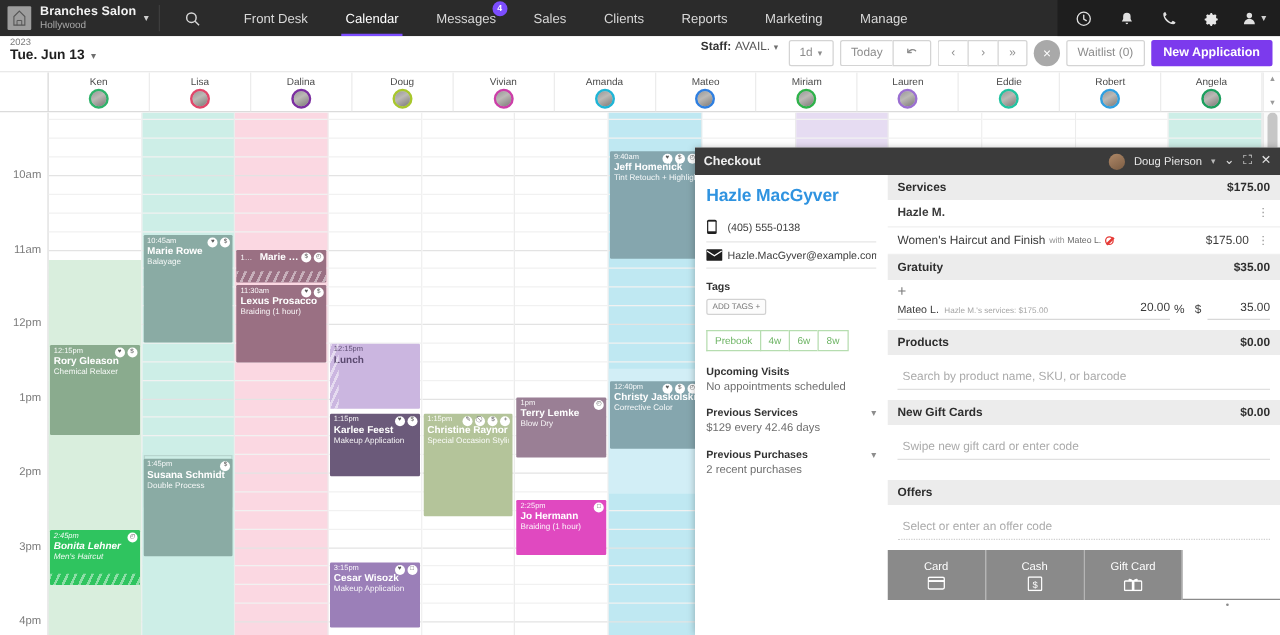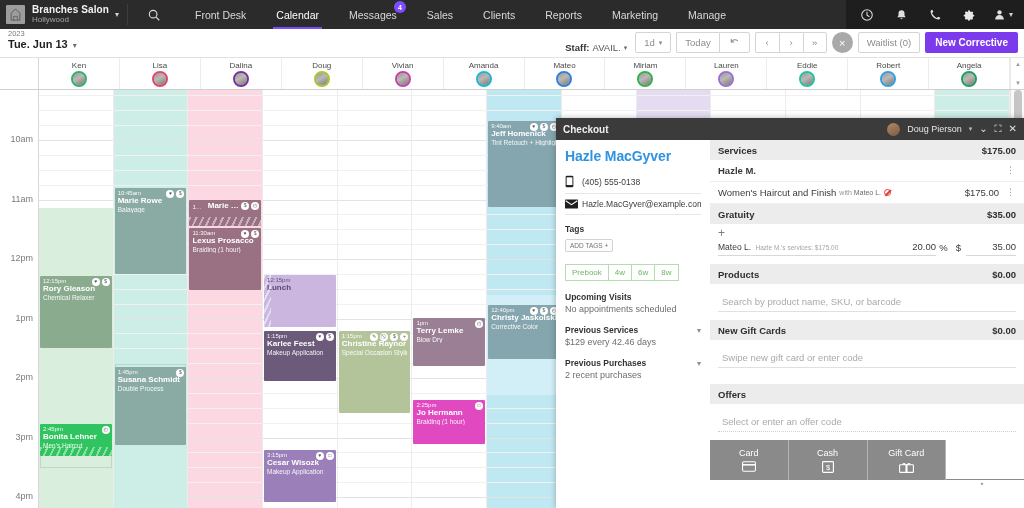--- a/index.html
+++ b/index.html
@@ -54,21 +54,21 @@
   
   .datebar {
     position: absolute; top: 29px; left: 0; width: 1024px; height: 29px;
     background: #fff; border-bottom: 1px solid #e2e2e2;
   }
   .date-left { position: absolute; left: 8px; top: 1px; line-height: 1.05; }
   .date-year { font-size: 7.5px; color: #7a7a7a; }
   .date-main { font-size: 11px; color: #1f1f1f; font-weight: bold; margin-top: 1px; }
   .date-caret { color: #6f6f6f; font-size: 8px; margin-left: 5px; font-weight: normal; }
 
-  .date-right { position: absolute; right: 6px; top: 3px; display: flex; align-items: flex-end; gap: 5px; }
+  .date-right { position: absolute; right: 6px; top: 3px; display: flex; align-items: flex-start; gap: 5px; }
   .staff-lbl { font-size: 9.5px; color: #333; font-weight: bold; }
   .staff-val { font-size: 9.5px; color: #555; margin-left: 3px; }
   .btn {
     height: 21px; border: 1px solid #d4d4d4; background: #fff; border-radius: 2px;
     display: flex; align-items: center; justify-content: center; padding: 0 8px;
     font-size: 9.5px; color: #8c8c8c; cursor: pointer; white-space: nowrap;
   }
   .btn-group { display: flex; }
   .btn-group .btn { border-radius: 0; border-right-width: 0; }
   .btn-group .btn:first-child { border-radius: 2px 0 0 2px; }
@@ -359,21 +359,21 @@
             </svg>
         </div>
       </div>
       <div class="btn-group">
         <div class="btn" style="width:24px">‹</div>
         <div class="btn" style="width:24px">›</div>
         <div class="btn" style="width:24px">»</div>
       </div>
       <div class="btn-x">×</div>
       <div class="btn">Waitlist (0)</div>
-      <div class="btn-primary">New Corrective</div>
+      <div class="btn-primary">New Application</div>
     </div>
   </div>
 
   <div class="staffhdr">
     <div class="staffhdr-gutter"></div>
     <div class="staffhdr-cols" id="staff-cols">
         <div class="staff-col">
           <div class="staff-name">Ken</div>
           <div class="avatar" style="border-color: rgb(47, 178, 106);"></div>
         </div>
@@ -472,21 +472,21 @@
           </div>
           <div style="position: absolute; left: 0px; right: 0px; top: 118px; height: 350px; background: rgb(217, 238, 221);"></div>
           <div class="blockout" style="top: 348px; height: 30px;"></div>
           <div class="appt" style="top: 186px; height: 72px; background: rgb(138, 171, 142);">
             <div class="appt-time">12:15pm</div>
             <div class="appt-name">Rory Gleason</div>
             <div class="appt-svc">Chemical Relaxer</div>
             <div class="appt-ic" style="right: 2px;">$</div>
             <div class="appt-ic" style="right: 12px;">♥</div>
           </div>
-          <div class="appt" style="top: 334px; height: 32px; background: rgb(47, 196, 95);">
+          <div class="appt" style="top: 334px; height: 44px; background: rgb(47, 196, 95); font-style: italic;">
             <div class="hatch"></div>
             <div class="appt-time">2:45pm</div>
             <div class="appt-name">Bonita Lehner</div>
             <div class="appt-svc">Men's Haircut</div>
             <div class="appt-ic" style="right: 2px;">◴</div>
           </div>
         </div>
         <div class="col" style="background: rgb(205, 238, 231);">
           <div class="gridlines">
             <div class="quarterline" style="top: 5.375px;"></div>

